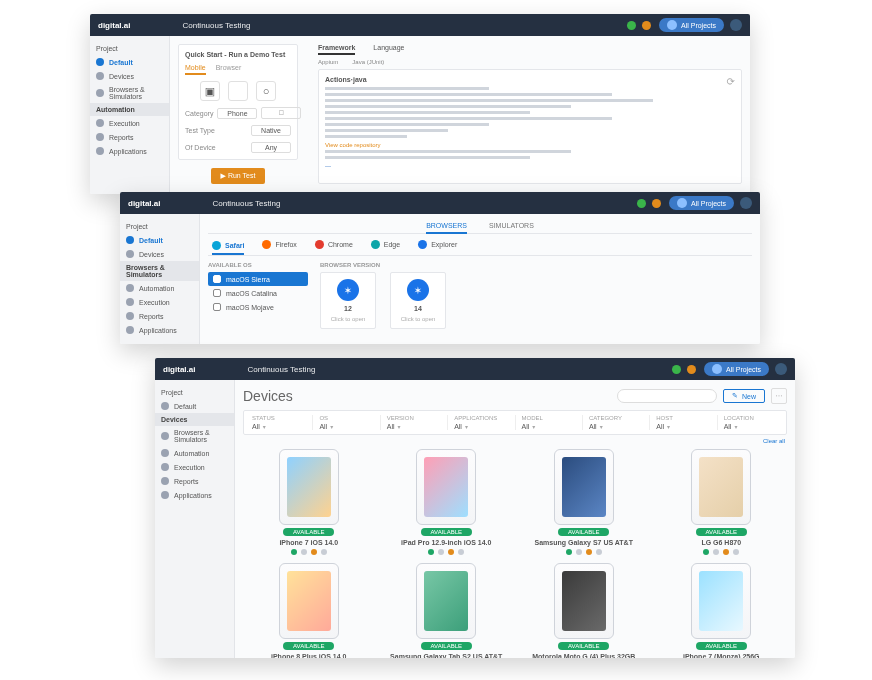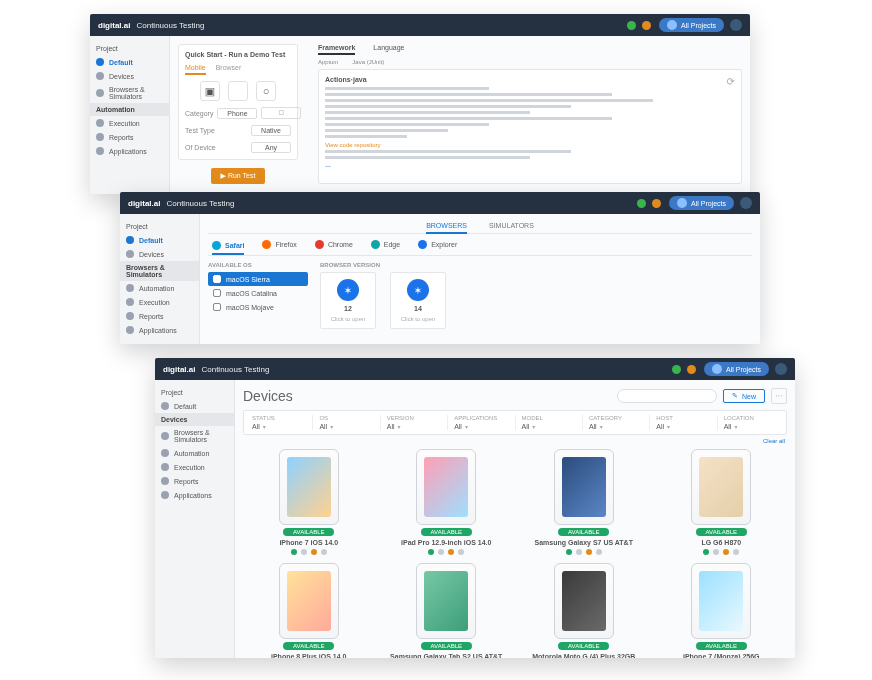--- a/index.html
+++ b/index.html
@@ -23,21 +23,21 @@
   .titlebar {
     background: #253041;
     color: #fff;
     height: 22px;
     display: flex;
     align-items: center;
     padding: 0 8px;
     font-size: 8px;
   }
   .brand { font-weight: bold; margin-right: 6px; }
-  .subtitle { opacity: .9; }
+  .subtitle { opacity: .9; margin-left: 46px; }
   .titlebar .spacer { flex: 1; }
   .status-dot {
     width: 9px; height: 9px; border-radius: 50%;
     margin-left: 6px;
   }
   .dot-green { background: #3ab54a; }
   .dot-orange { background: #e28b1c; }
   .user-chip {
     background: #3b79c7;
     border-radius: 8px;

